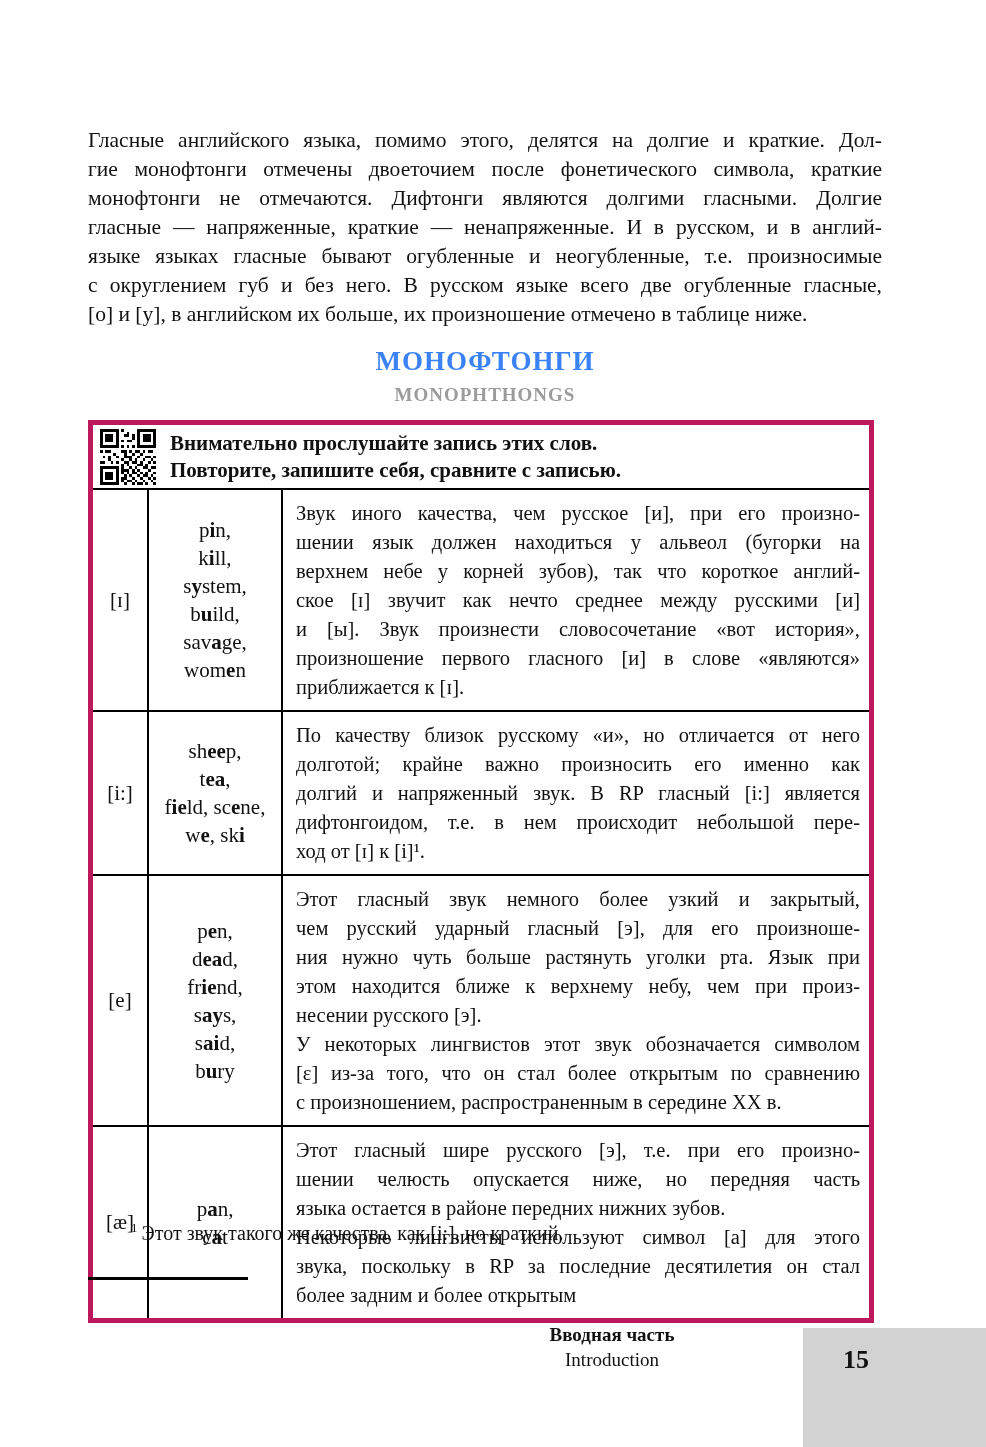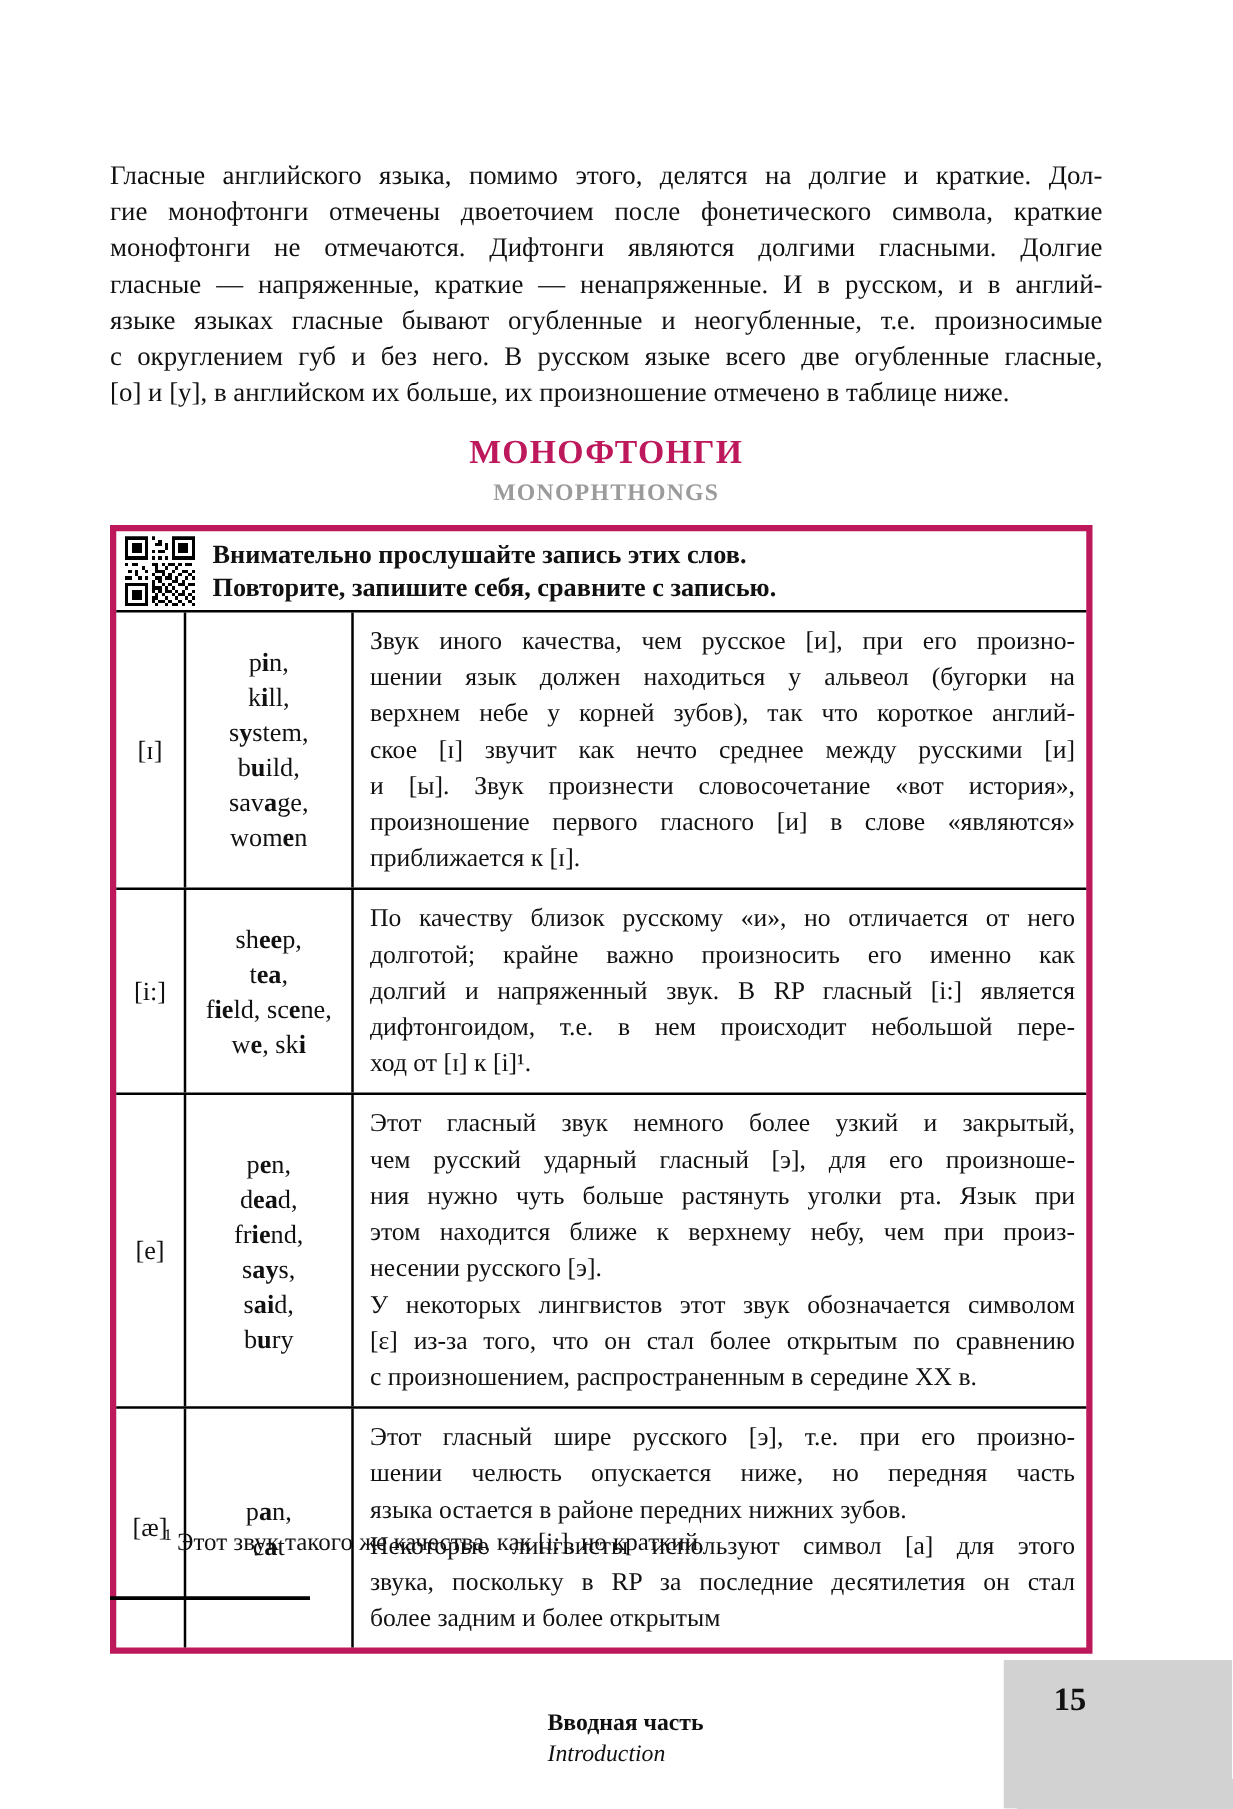--- a/index.html
+++ b/index.html
@@ -30,21 +30,21 @@
     position: absolute;
     left: 88px;
     top: 346px;
     width: 794px;
     text-align: center;
   }
   .title {
     font-size: 27px;
     font-weight: bold;
     letter-spacing: 1px;
-    color: #be185d;
+    color: #3b82f6;
   }
   .subtitle {
     margin-top: 7px;
     font-size: 19px;
     font-weight: bold;
     letter-spacing: 1px;
     color: var(--subtitle-gray, #9b9b9b);
   }
 
   
@@ -120,26 +120,26 @@
     font-size: 20px;
     line-height: 26px;
     padding-left: 43px;
   }
   .footnote sup { font-size: 13px; vertical-align: super; margin-right: 4px; }
 
   
   .footer-text {
     position: absolute;
     left: 438px;
-    top: 1366px;
+    top: 1322px;
     width: 348px;
-    text-align: left;
+    text-align: center;
   }
   .footer-ru { font-weight: bold; font-size: 19px; line-height: 25px; }
-  .footer-en { font-style: italic; font-size: 19px; line-height: 25px; }
+  .footer-en { font-size: 19px; line-height: 25px; }
   .pagenum-box {
     position: absolute;
     left: 803px;
     top: 1328px;
     width: 183px;
     height: 119px;
     background: var(--page-box-gray, #d2d2d2);
   }
   .pagenum {
     margin: 17px 0 0 40px;

